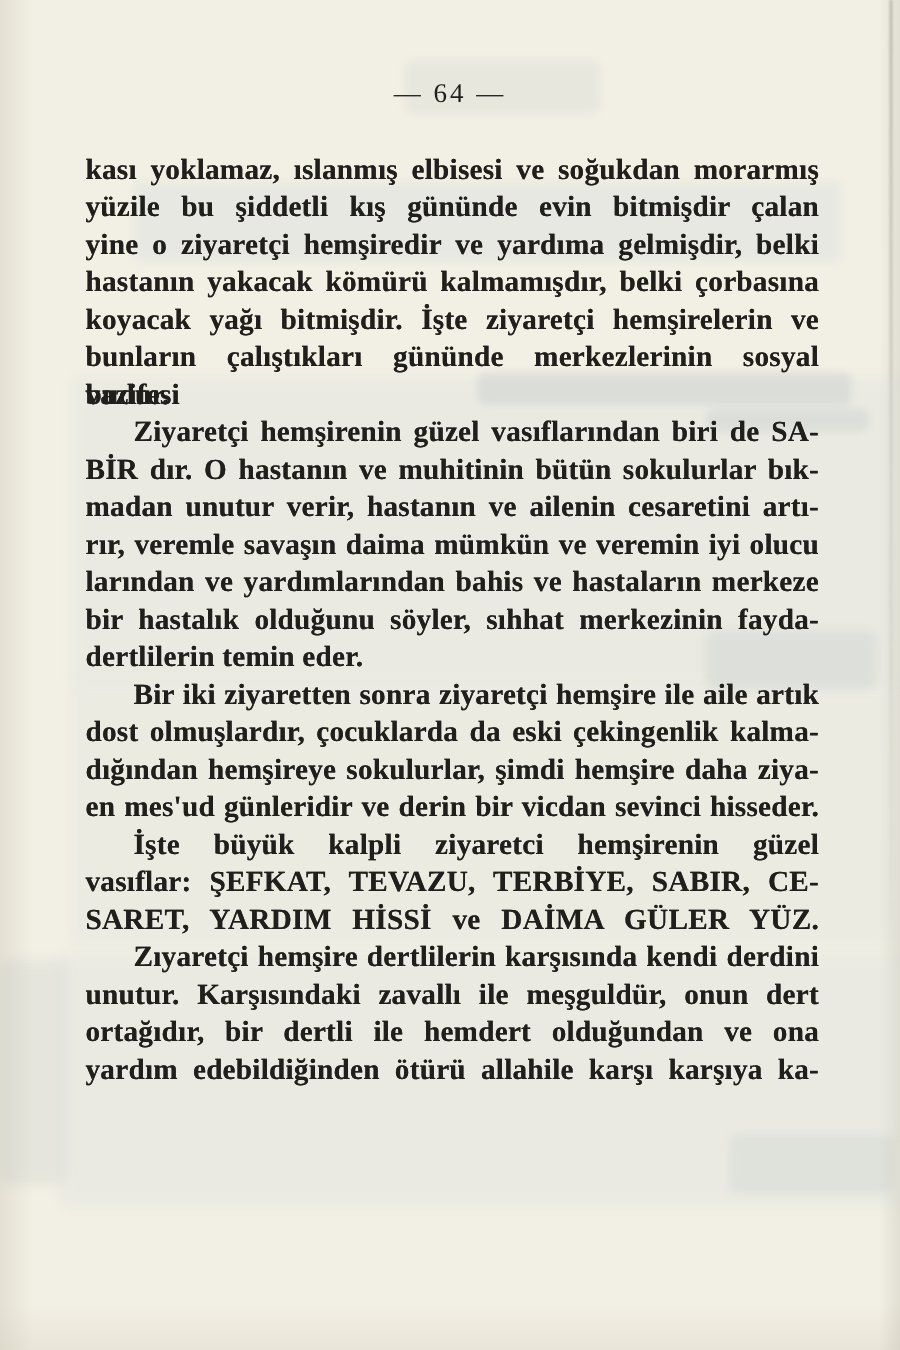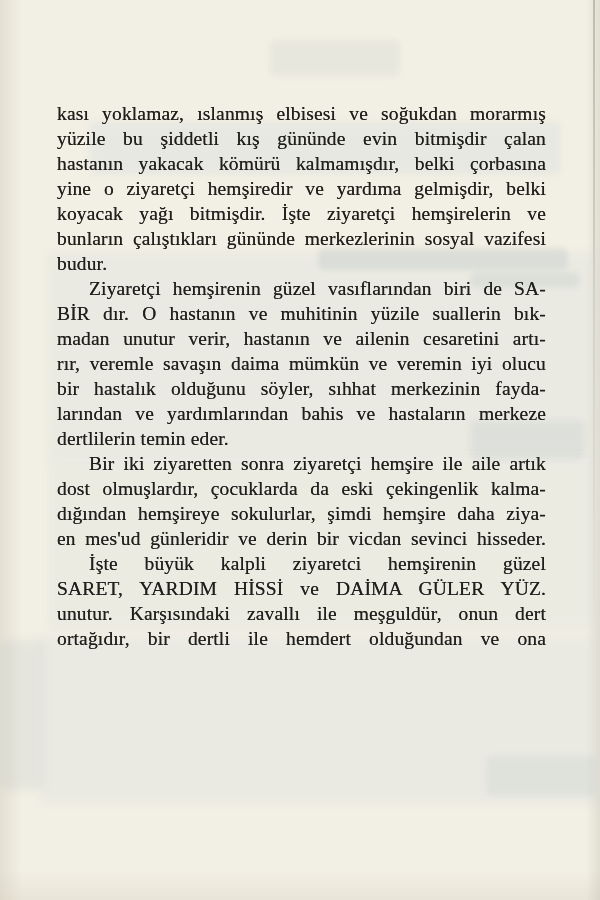--- a/index.html
+++ b/index.html
@@ -54,20 +54,21 @@
     color:var(--ink);
     font-size:19.5px;
     text-shadow:0 0 .4px rgba(33,31,28,.85);
     letter-spacing:.15px;
   }
   .line{
     height:25px; line-height:25px;
     white-space:normal;
     text-align:justify;
     text-align-last:justify;
+    font-weight:bold;
   }
   .line.flush{ text-align-last:left; }
   .line.first-of-paragraph{ text-indent:32px; }
 </style>
 </head>
 <body>
 
 <div class="page">
 
   <div class="page-edge"></div>
@@ -76,49 +77,53 @@
   <div class="band b2"></div>
   <div class="band b3"></div>
   <div class="band b4"></div>
   <div class="smudge s1"></div>
   <div class="smudge s2"></div>
   <div class="smudge s3"></div>
   <div class="smudge s4"></div>
   <div class="smudge s5"></div>
   <div class="smudge s6"></div>
 
+  <div class="page-number">— 64 —</div>
 
   <div class="text-block">
       <div>
         <div class="line">kası yoklamaz, ıslanmış elbisesi ve soğukdan morarmış</div>
         <div class="line">yüzile bu şiddetli kış gününde evin bitmişdir çalan</div>
+        <div class="line">yine o ziyaretçi hemşiredir ve yardıma gelmişdir, belki</div>
         <div class="line">hastanın yakacak kömürü kalmamışdır, belki çorbasına</div>
-        <div class="line">yine o ziyaretçi hemşiredir ve yardıma gelmişdir, belki</div>
         <div class="line">koyacak yağı bitmişdir. İşte ziyaretçi hemşirelerin ve</div>
         <div class="line">bunların çalıştıkları gününde merkezlerinin sosyal vazifesi</div>
         <div class="line flush">budur.</div>
       </div>
       <div>
         <div class="line first-of-paragraph">Ziyaretçi hemşirenin güzel vasıflarından biri de SA-</div>
-        <div class="line">BİR dır. O hastanın ve muhitinin yüzile suallerin bık-</div>
+        <div class="line">BİR dır. O hastanın ve muhitinin bütün sokulurlar bık-</div>
         <div class="line">madan unutur verir, hastanın ve ailenin cesaretini artı-</div>
         <div class="line">rır, veremle savaşın daima mümkün ve veremin iyi olucu</div>
+        <div class="line">larından ve yardımlarından bahis ve hastaların merkeze</div>
         <div class="line">bir hastalık olduğunu söyler, sıhhat merkezinin fayda-</div>
-        <div class="line">larından ve yardımlarından bahis ve hastaların merkeze</div>
         <div class="line flush">dertlilerin temin eder.</div>
       </div>
       <div>
         <div class="line first-of-paragraph">Bir iki ziyaretten sonra ziyaretçi hemşire ile aile artık</div>
         <div class="line">dost olmuşlardır, çocuklarda da eski çekingenlik kalma-</div>
         <div class="line">dığından hemşireye sokulurlar, şimdi hemşire daha ziya-</div>
         <div class="line">en mes'ud günleridir ve derin bir vicdan sevinci hisseder.</div>
       </div>
       <div>
         <div class="line first-of-paragraph">İşte büyük kalpli ziyaretci hemşirenin güzel</div>
+        <div class="line">vasıflar: ŞEFKAT, TEVAZU, TERBİYE, SABIR, CE-</div>
         <div class="line">SARET, YARDIM HİSSİ ve DAİMA GÜLER YÜZ.</div>
       </div>
       <div>
+        <div class="line first-of-paragraph">Zıyaretçi hemşire dertlilerin karşısında kendi derdini</div>
         <div class="line">unutur. Karşısındaki zavallı ile meşguldür, onun dert</div>
         <div class="line">ortağıdır, bir dertli ile hemdert olduğundan ve ona</div>
+        <div class="line">yardım edebildiğinden ötürü allahile karşı karşıya ka-</div>
       </div>
     </div>
 
 </div>
 
 </body></html>

